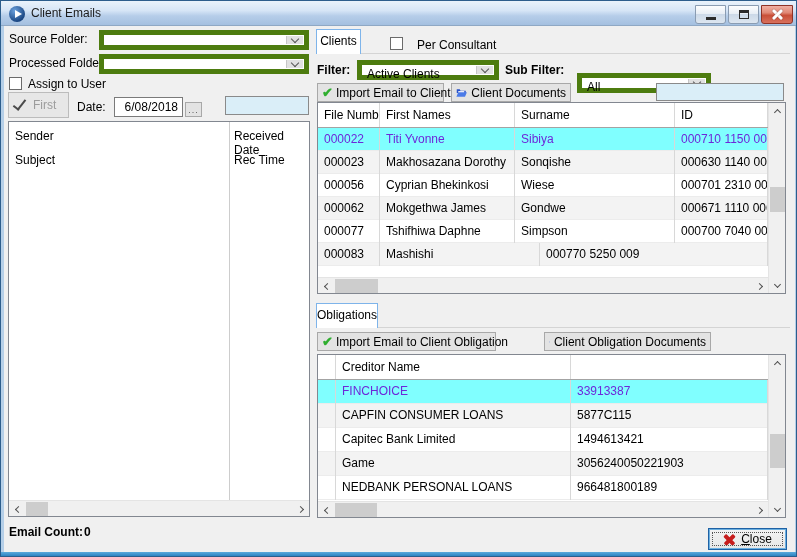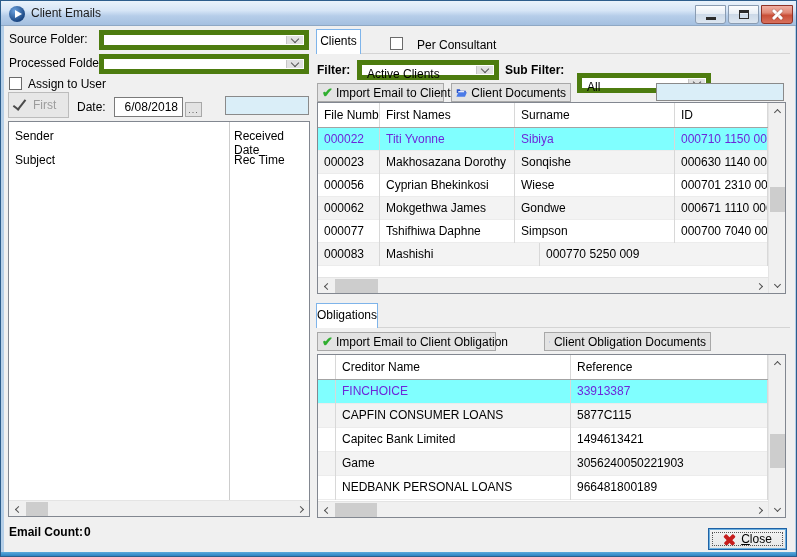--- a/index.html
+++ b/index.html
@@ -315,21 +315,20 @@
           <span class="chev left"></span>
         </span>
       <span class="sb-thumb" style="left:17px;top:1px;width:42px;height:14px;"></span>
       <span class="sb-arrow" style="right:0;top:0;">
           <span class="chev right"></span>
         </span>
     </div>
   <div class="thead">
         <div class="hcell" style="width: 18px;"></div>
         <div class="hcell" style="width: 235px;">Creditor Name</div>
-        <div class="hcell" style="flex: 1 1 0%;">Reference</div>
       </div>
       <div class="tbody">
         <div class="trow selected">
           <div class="cell" style="width: 18px;"></div>
           <div class="cell" style="width: 235px;">FINCHOICE</div>
           <div class="cell" style="flex: 1 1 0%;">33913387</div>
         </div>
         <div class="trow stripe">
           <div class="cell" style="width: 18px;"></div>
           <div class="cell" style="width: 235px;">CAPFIN CONSUMER LOANS</div>

